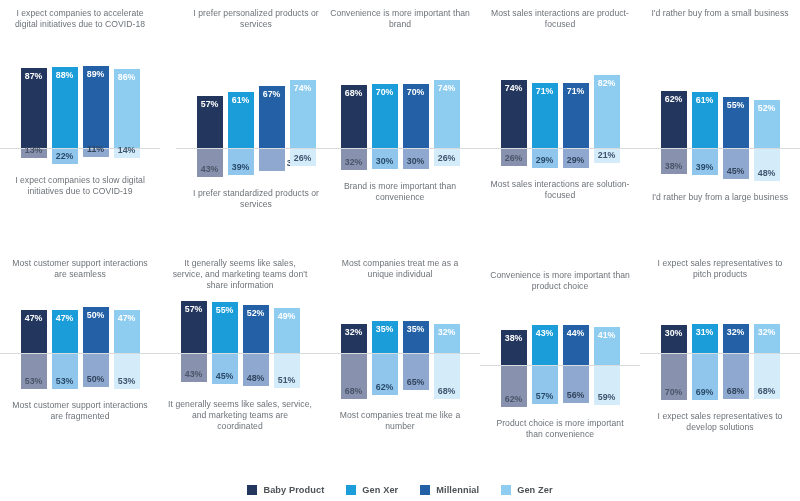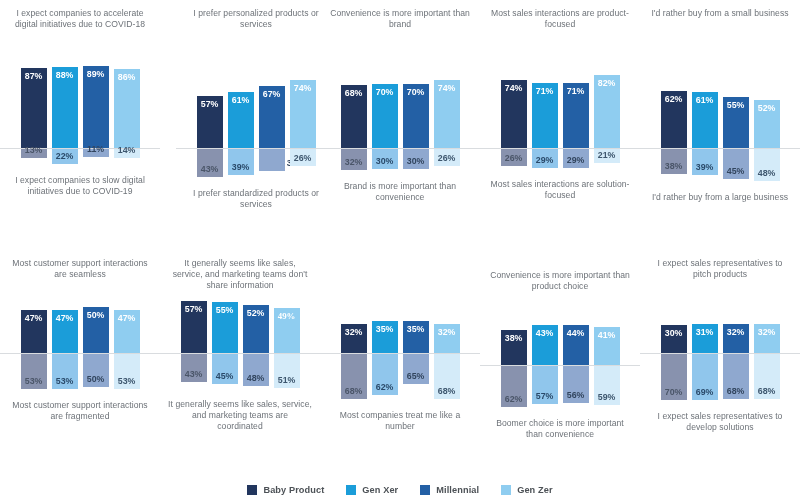--- a/index.html
+++ b/index.html
@@ -308,45 +308,46 @@
       <div class="bar down" style="position: absolute; left: 51.5px; width: 26px; top: 106px; height: 29.7px; background: rgb(144, 198, 236);">
         <div class="vlab" style="color: rgb(42, 74, 106);">45%</div>
       </div>
       <div class="bar up" style="position: absolute; left: 82.5px; width: 26px; top: 57.16px; height: 47.84px; background: rgb(35, 96, 165);">
         <div class="vlab" style="color: rgb(255, 255, 255);">52%</div>
       </div>
       <div class="bar down" style="position: absolute; left: 82.5px; width: 26px; top: 106px; height: 31.68px; background: rgb(143, 168, 207);">
         <div class="vlab" style="color: rgb(50, 69, 94);">48%</div>
       </div>
       <div class="bar up" style="position: absolute; left: 113.5px; width: 26px; top: 59.92px; height: 45.08px; background: rgb(143, 205, 240);">
-        <div class="vlab" style="color: rgb(255, 255, 255); font-family: Liberation Serif, serif;">49%</div>
+        <div class="vlab" style="color: rgb(255, 255, 255);">49%</div>
       </div>
       <div class="bar down" style="position: absolute; left: 113.5px; width: 26px; top: 106px; height: 33.66px; background: rgb(212, 235, 249);">
         <div class="vlab" style="color: rgb(61, 86, 110);">51%</div>
       </div>
       <div class="ptitle bottom" style="position: absolute; top: 150.66px; padding: 0px 8px; box-sizing: border-box;">It generally seems like sales, service, and marketing teams are coordinated</div>
     </div>
     <div class="panel" style="position: absolute; left: 320px; top: 248px; width: 160px; height: 250px;">
+      <div class="ptitle top" style="top: 10px; padding: 0px 10px; box-sizing: border-box;">Most companies  treat me as a unique individual</div>
       <div class="zeroline" style="top: 105px; background: rgb(217, 220, 223);"></div>
       <div class="bar up" style="position: absolute; left: 20.5px; width: 26px; top: 75.56px; height: 29.44px; background: rgb(34, 54, 94);">
         <div class="vlab" style="color: rgb(255, 255, 255);">32%</div>
       </div>
       <div class="bar down" style="position: absolute; left: 20.5px; width: 26px; top: 106px; height: 44.88px; background: rgb(136, 146, 174);">
         <div class="vlab" style="color: rgb(74, 85, 104);">68%</div>
       </div>
       <div class="bar up" style="position: absolute; left: 51.5px; width: 26px; top: 72.8px; height: 32.2px; background: rgb(27, 157, 217);">
         <div class="vlab" style="color: rgb(255, 255, 255);">35%</div>
       </div>
       <div class="bar down" style="position: absolute; left: 51.5px; width: 26px; top: 106px; height: 40.92px; background: rgb(144, 198, 236);">
         <div class="vlab" style="color: rgb(42, 74, 106);">62%</div>
       </div>
       <div class="bar up" style="position: absolute; left: 82.5px; width: 26px; top: 72.8px; height: 32.2px; background: rgb(35, 96, 165);">
         <div class="vlab" style="color: rgb(255, 255, 255);">35%</div>
       </div>
-      <div class="bar down" style="position: absolute; left: 82.5px; width: 26px; top: 106px; height: 30px; background: rgb(143, 168, 207);">
+      <div class="bar down" style="position: absolute; left: 82.5px; width: 26px; top: 106px; height: 36px; background: rgb(143, 168, 207);">
         <div class="vlab" style="color: rgb(50, 69, 94);">65%</div>
       </div>
       <div class="bar up" style="position: absolute; left: 113.5px; width: 26px; top: 75.56px; height: 29.44px; background: rgb(143, 205, 240);">
         <div class="vlab" style="color: rgb(255, 255, 255);">32%</div>
       </div>
       <div class="bar down" style="position: absolute; left: 113.5px; width: 26px; top: 106px; height: 44.88px; background: rgb(212, 235, 249);">
         <div class="vlab" style="color: rgb(61, 86, 110);">68%</div>
       </div>
       <div class="ptitle bottom" style="position: absolute; top: 161.88px; padding: 0px 8px; box-sizing: border-box;">Most companies treat me like a number</div>
     </div>
@@ -370,21 +371,21 @@
       </div>
       <div class="bar down" style="position: absolute; left: 82.5px; width: 26px; top: 106px; height: 36.96px; background: rgb(143, 168, 207);">
         <div class="vlab" style="color: rgb(50, 69, 94);">56%</div>
       </div>
       <div class="bar up" style="position: absolute; left: 113.5px; width: 26px; top: 67.28px; height: 37.72px; background: rgb(143, 205, 240);">
         <div class="vlab" style="color: rgb(255, 255, 255);">41%</div>
       </div>
       <div class="bar down" style="position: absolute; left: 113.5px; width: 26px; top: 106px; height: 38.94px; background: rgb(212, 235, 249);">
         <div class="vlab" style="color: rgb(61, 86, 110);">59%</div>
       </div>
-      <div class="ptitle bottom" style="position: absolute; top: 157.92px; padding: 0px 8px; box-sizing: border-box;">Boomer choice is more important than convenience</div>
+      <div class="ptitle bottom" style="position: absolute; top: 157.92px; padding: 0px 8px; box-sizing: border-box;">Product choice is more important than convenience</div>
     </div>
     <div class="panel" style="position: absolute; left: 640px; top: 248px; width: 160px; height: 250px;">
       <div class="ptitle top" style="top: 10px; padding: 0px 10px; box-sizing: border-box;">I expect sales representatives to pitch products</div>
       <div class="zeroline" style="top: 105px; background: rgb(217, 220, 223);"></div>
       <div class="bar up" style="position: absolute; left: 20.5px; width: 26px; top: 77.4px; height: 27.6px; background: rgb(34, 54, 94);">
         <div class="vlab" style="color: rgb(255, 255, 255);">30%</div>
       </div>
       <div class="bar down" style="position: absolute; left: 20.5px; width: 26px; top: 106px; height: 46.2px; background: rgb(136, 146, 174);">
         <div class="vlab" style="color: rgb(74, 85, 104);">70%</div>
       </div>

